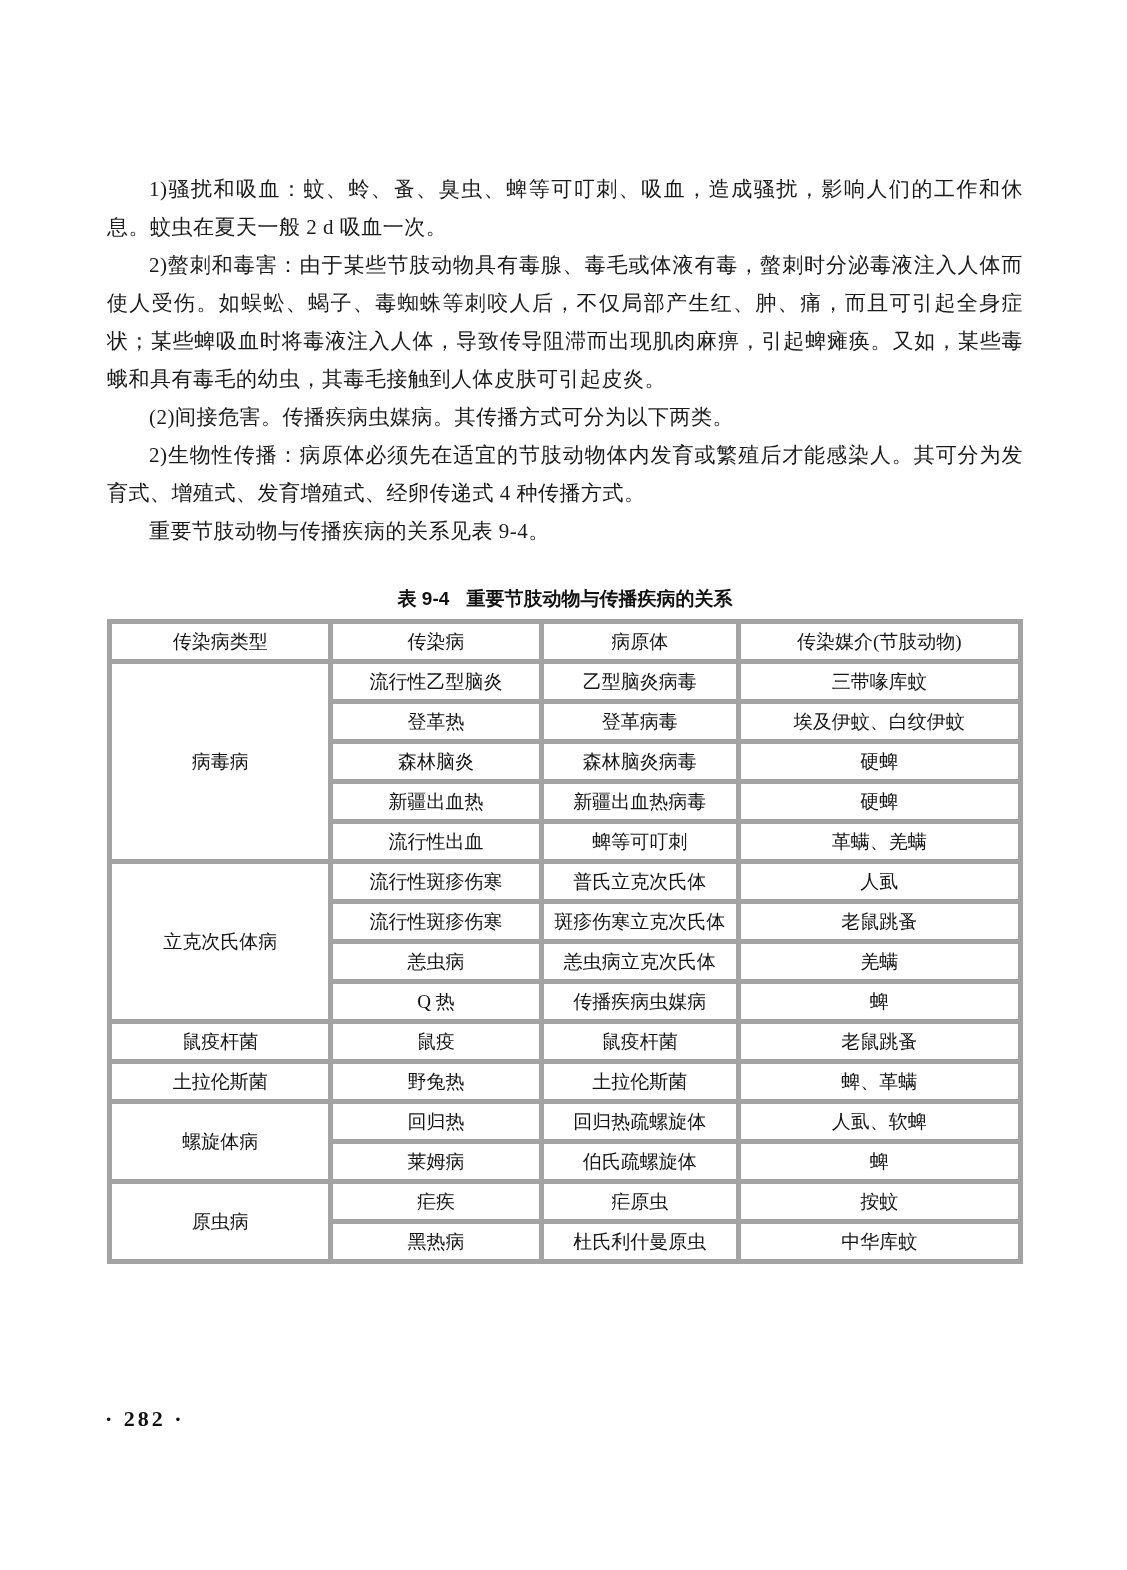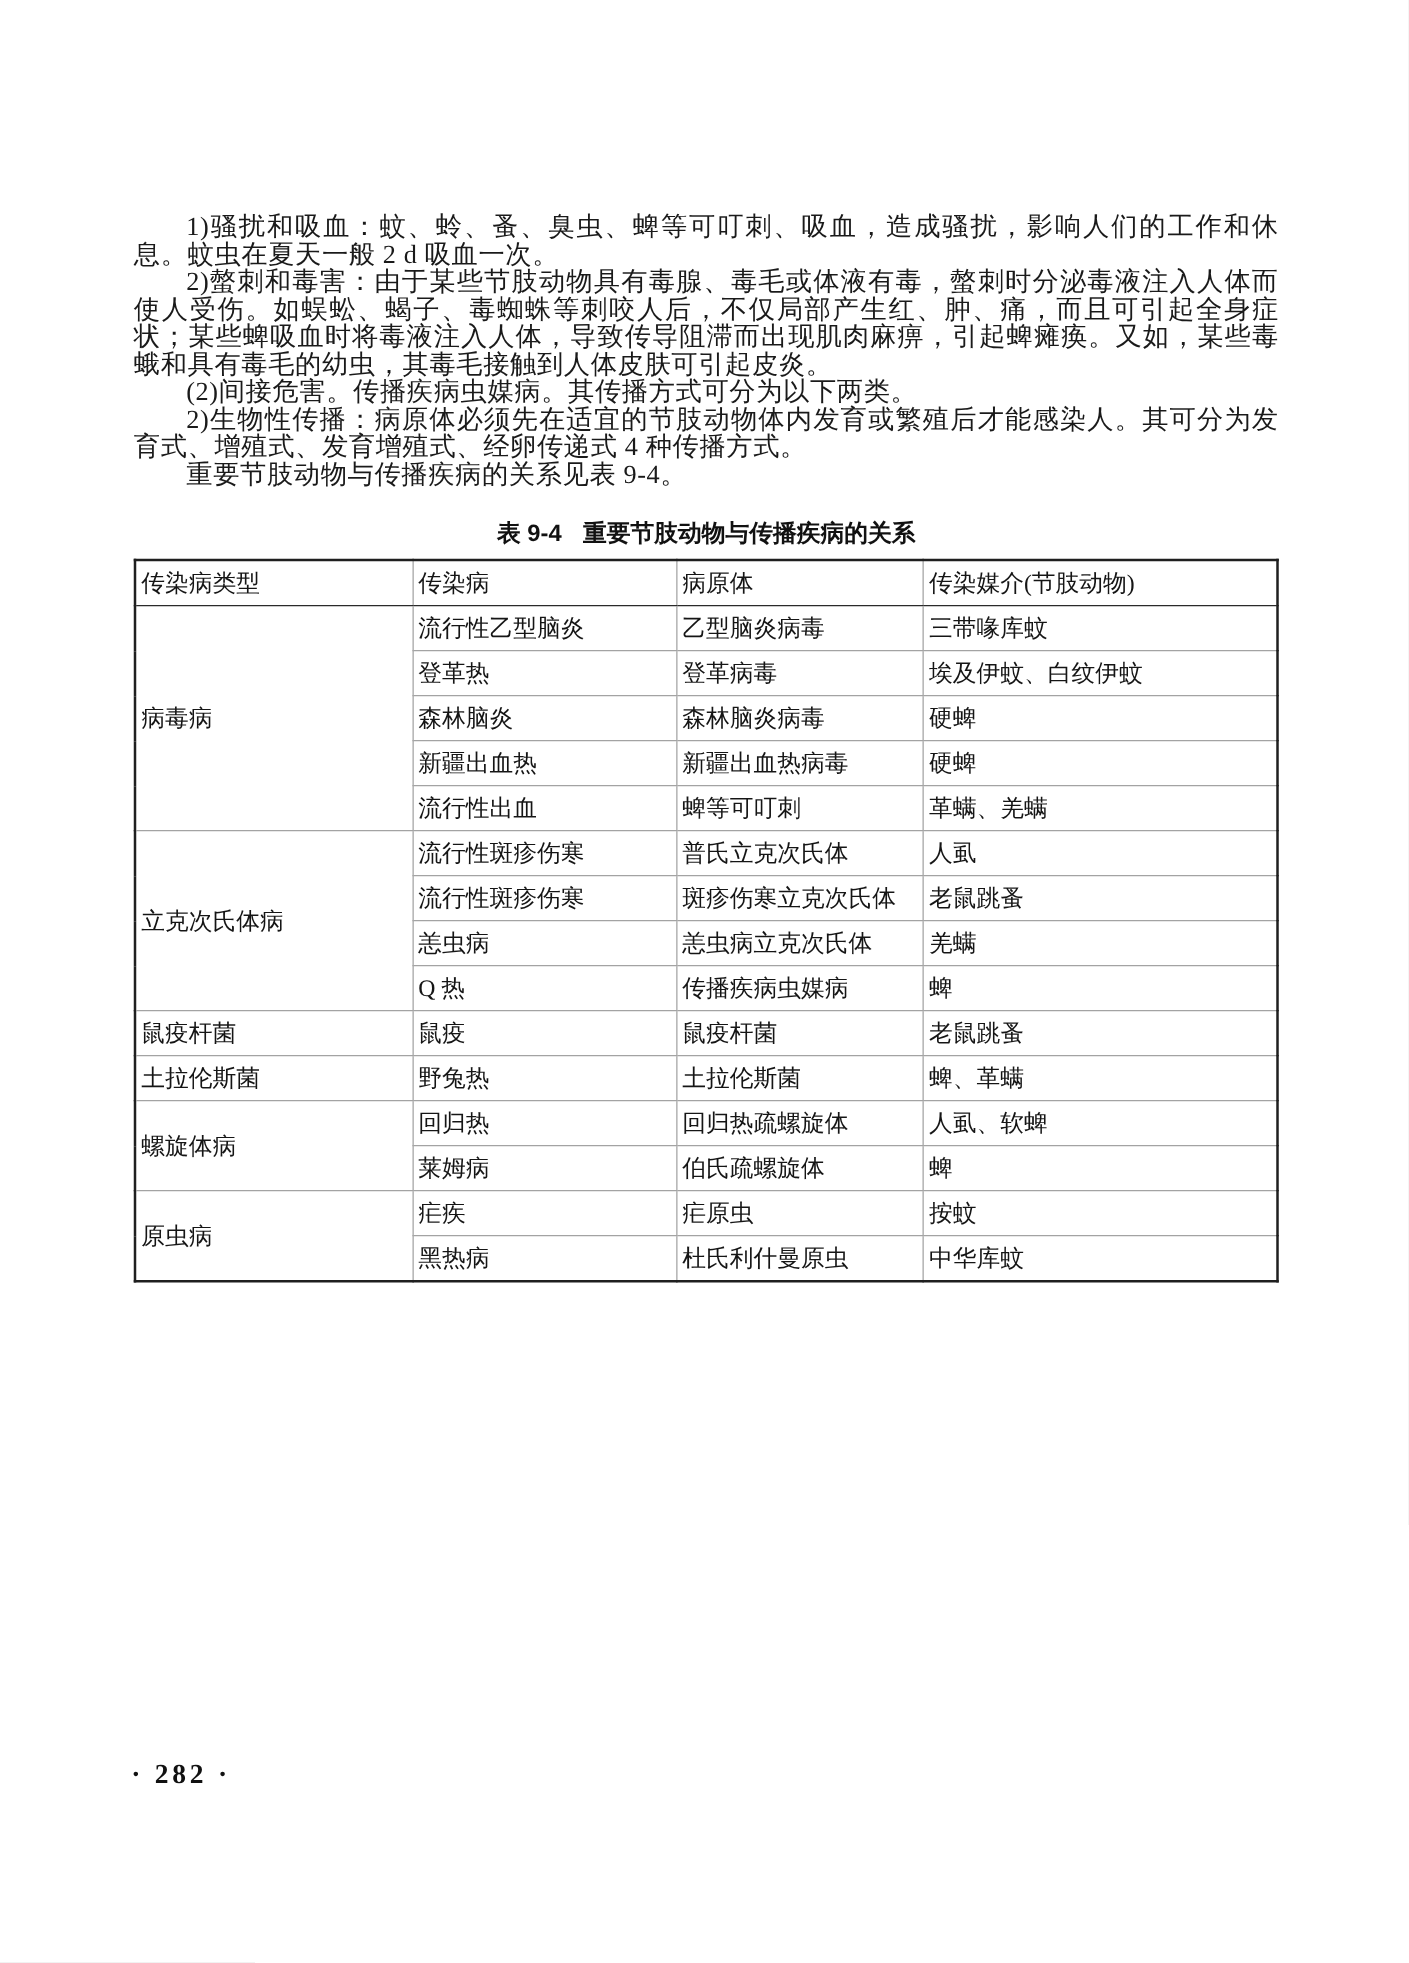--- a/index.html
+++ b/index.html
@@ -16,48 +16,48 @@
   .content {
     position: absolute;
     left: 107px;
     top: 170px;
     width: 916px;
   }
   p.body-para {
     margin: 0;
     font-family: "Liberation Serif", "DejaVu Serif", serif;
     font-size: 21px;
-    line-height: 22px;
+    line-height: 38px;
     text-align: justify;
     text-indent: 2em;
     letter-spacing: 0.5px;
   }
   .table-caption {
-    margin-top: 24px;
+    margin-top: 36px;
     margin-bottom: 7px;
     text-align: center;
     font-family: "Liberation Sans", sans-serif;
     font-weight: bold;
     font-size: 19px;
     color: #111;
   }
   .table-caption .cap-label { margin-right: 0.9em; }
   table.disease-table {
     width: 100%;
     border-collapse: collapse;
     table-layout: fixed;
     font-family: "Liberation Serif", "DejaVu Serif", serif;
     font-size: 19px;
     color: #151515;
     border: 2px solid #1f1f1f;
   }
   table.disease-table th,
   table.disease-table td {
-    border: 1px solid #a3a3a3;
-    text-align: left;
+    border: 5px solid #a3a3a3;
+    text-align: center;
     vertical-align: middle;
     height: 35px;
     padding: 0 4px;
     font-weight: normal;
     overflow: hidden;
     white-space: nowrap;
   }
   table.disease-table thead th { border-bottom: 1px solid #2a2a2a; }
   .page-number {
     position: absolute;

